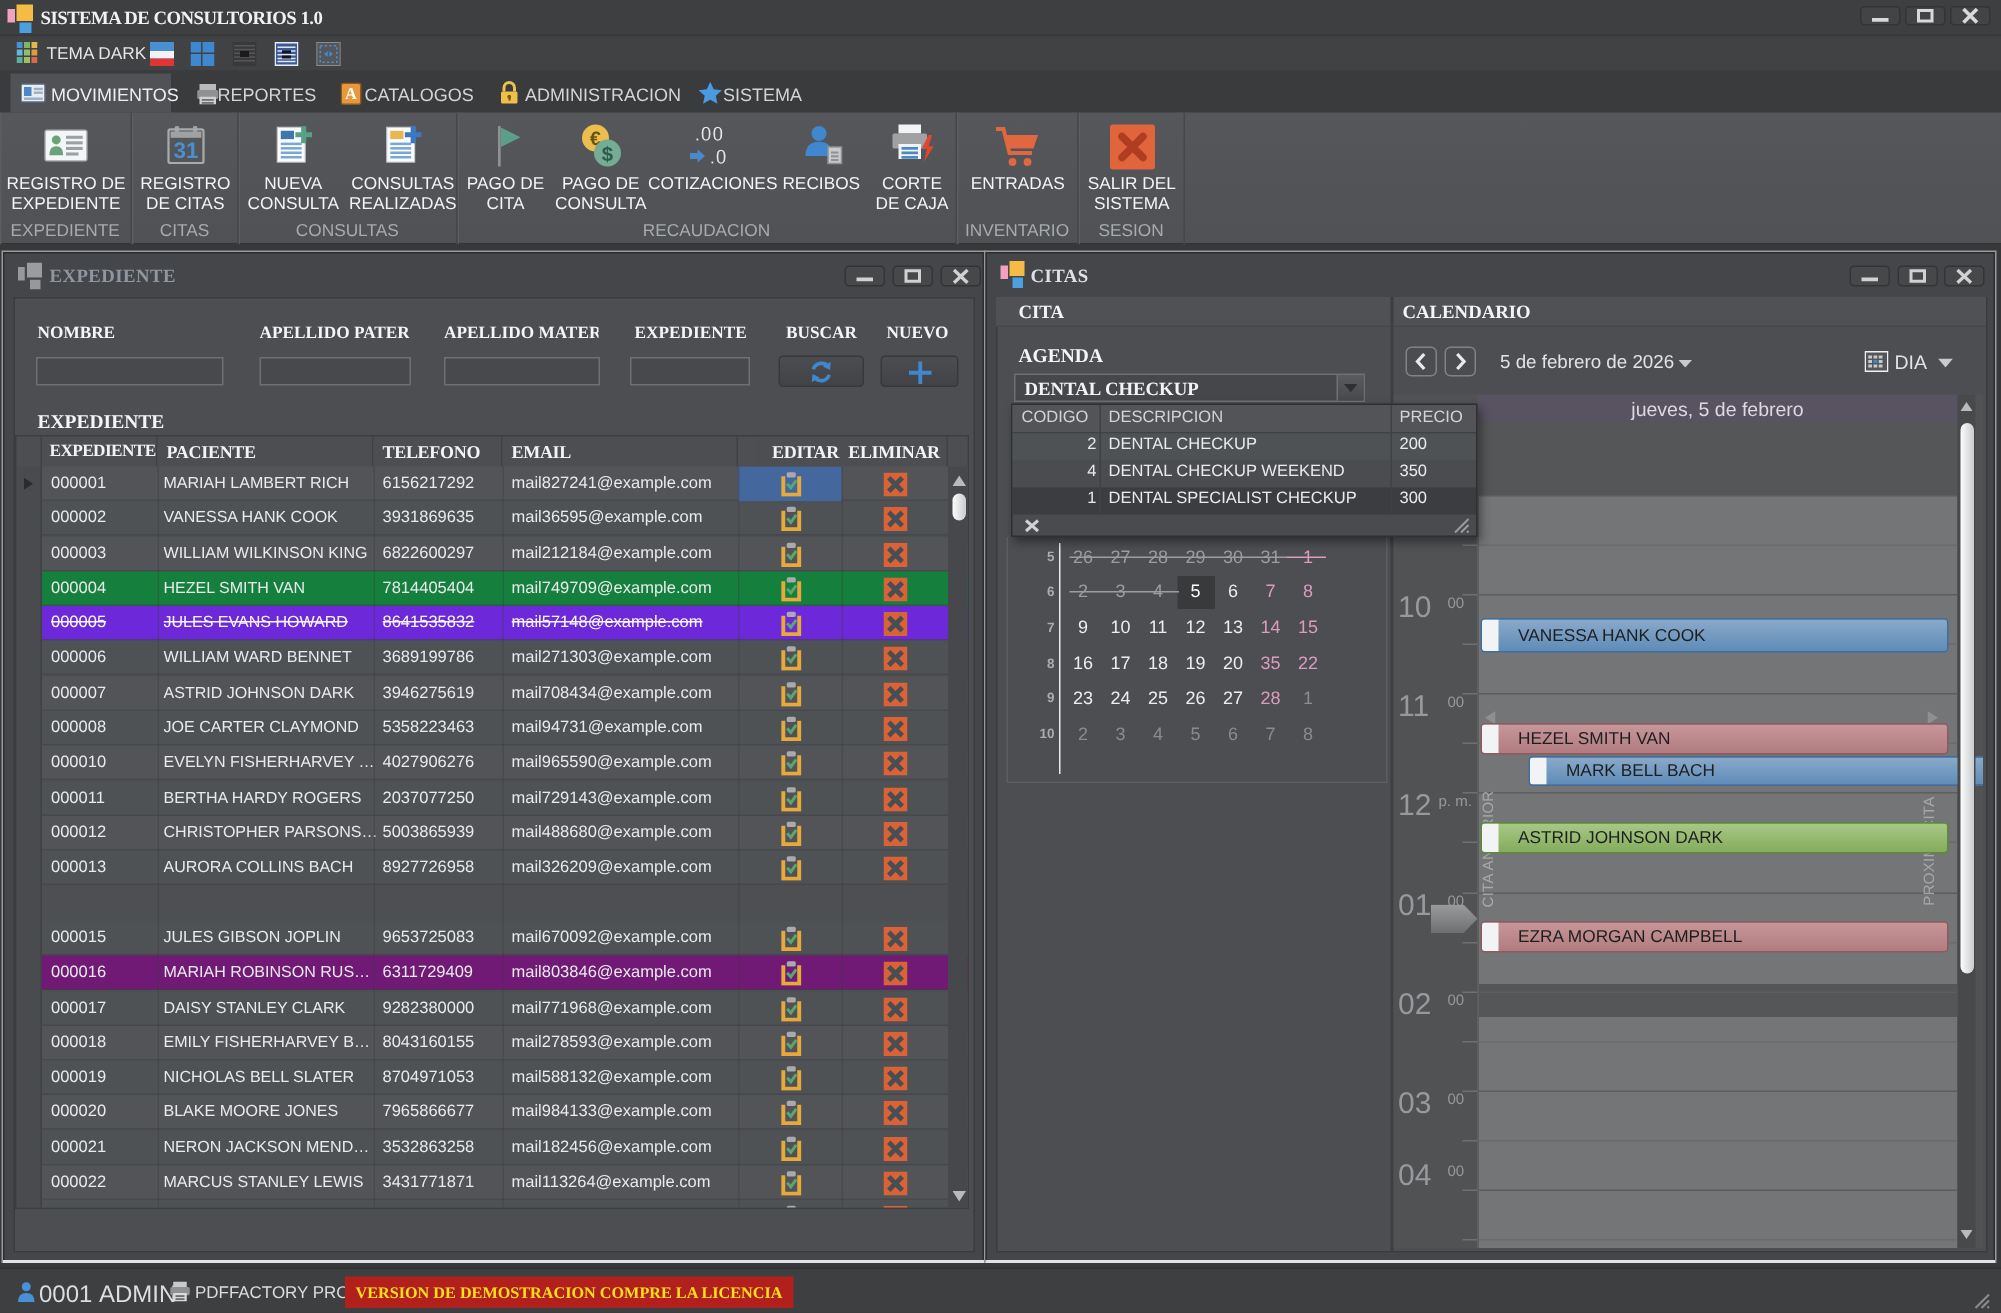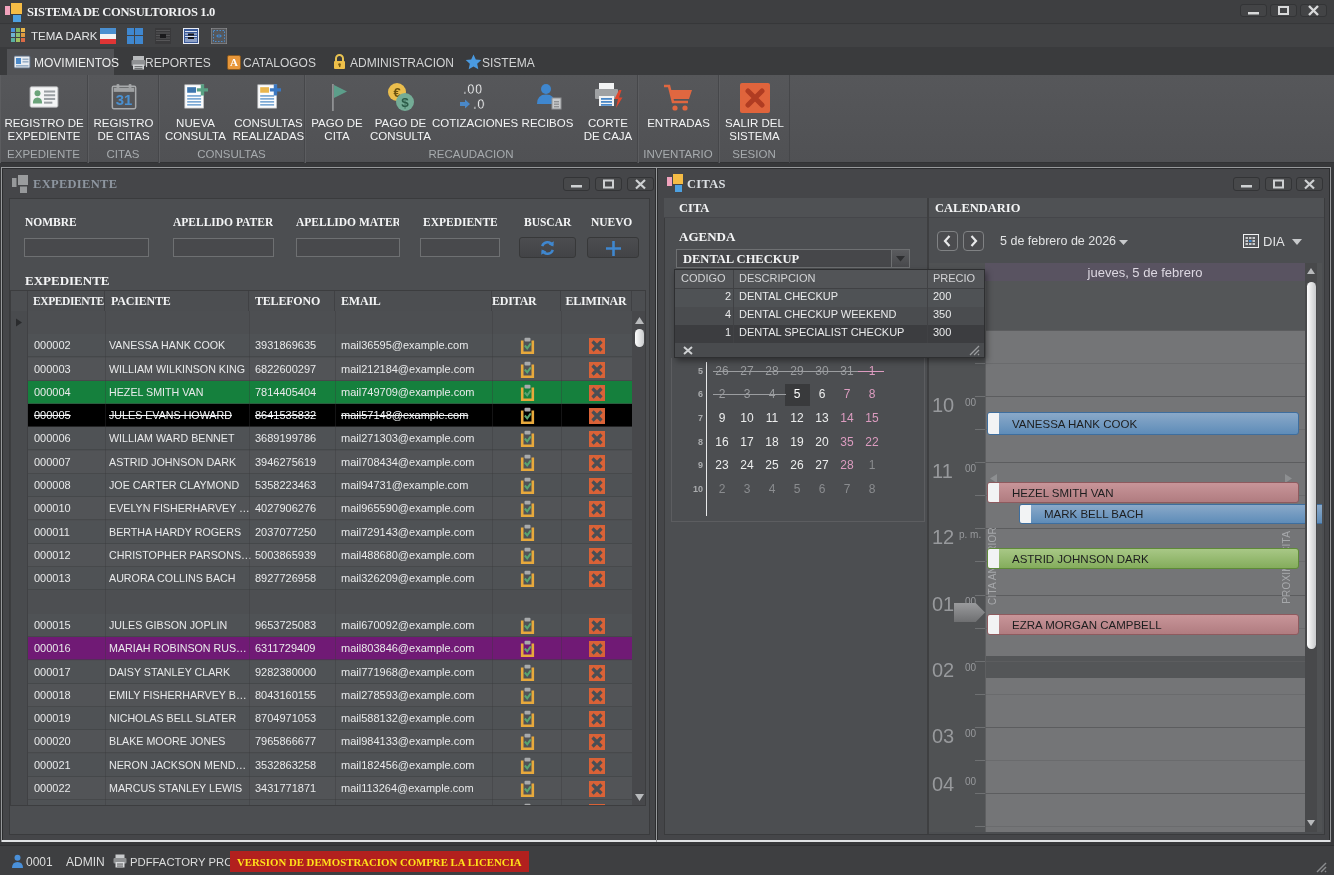--- a/index.html
+++ b/index.html
@@ -77,21 +77,21 @@
 .tick { position:absolute; left:46px; width:10px; height:1px; background:#6e7072; }
 .hour { position:absolute; left:3px; width:52px; text-align:left; font-size:20px; color:#97999c; z-index:5; }
 .hour span { position:absolute; left:33px; top:3px; font-size:10px; width:30px; text-align:left; letter-spacing:0; }
 .apt { width:312px; border:1px solid #000; }
 .apt.blue { background:linear-gradient(#8aa9c9,#5e8cb8); border-color:#3e6e9e; }
 .apt.red { background:linear-gradient(#c89599,#b07c80); border-color:#8e5a5e; }
 .apt.green { background:linear-gradient(#a8c886,#84ac5c); border-color:#5e8a38; }
 
 
 #statusbar { left:0; top:845px; width:1334px; height:30px; background:#3e3f41; border-top:1px solid #2f3032; }
-#statusbar .txt { top:9px; font-size:12px; color:#dcdddd; }
+#statusbar .txt { top:9px; font-size:16px; color:#dcdddd; }
 .badge { left:230px; top:5px; height:21px; background:#b2201e; color:#ffe11a; font-family:"Liberation Serif",serif; font-weight:bold; font-size:10.8px; padding:4.5px 7px 0 7px; }
 </style>
 </head>
 <body>
 <div id="app">
 
   <div class="abs" id="titlebar">
     <div class="abs" style="left:5px;top:6px;width:5px;height:9px;background:#f1a3bd;"></div>
     <div class="abs" style="left:11px;top:3px;width:11px;height:11px;background:#f5bc45;"></div>
     <div class="abs" style="left:13px;top:15px;width:8px;height:7px;background:#4da0e0;"></div>
@@ -414,30 +414,46 @@
   </div>
   <div class="abs flabel" style="left:25px;top:273px;font-size:13px;">EXPEDIENTE</div>
 
   <div class="abs" id="grid" style="left:10px;top:290px;width:636px;height:516px;background:#4d4f52;border:1px solid #3c3d3f;overflow:hidden;">
 
     <div class="ghead" style="left:0;top:0;width:17px;"></div>
     <div class="ghead" style="left:17px;top:0;width:77px;padding-left:5px;letter-spacing:-0.4px;font-size:11.5px;">EXPEDIENTE</div>
     <div class="ghead" style="left:94px;top:0;width:144px;padding-left:6px;">PACIENTE</div>
     <div class="ghead" style="left:238px;top:0;width:86px;padding-left:6px;">TELEFONO</div>
     <div class="ghead" style="left:324px;top:0;width:157px;padding-left:6px;">EMAIL</div>
-    <div class="ghead" style="left:481px;top:0;width:69px;">EDITAR</div>
+    <div class="ghead" style="left:492px;top:0;width:69px;text-align:center;">EDITAR</div>
     <div class="ghead" style="left:550px;top:0;width:71px;text-align:center;">ELIMINAR</div>
     <div class="ghead" style="left:621px;top:0;width:14px;border-right:none;"></div>
 
     <div class="abs" style="left:0;top:20px;width:17px;height:496px;background:#494b4e;border-right:1px solid #404144;"></div>
     <svg class="abs" style="left:4px;top:27px;" width="8" height="9">
         <path d="M1 0.5 L7 4.5 L1 8.5 Z" fill="#2a2b2d"></path>
       </svg>
 
     <div class="abs" id="rows" style="left:17px;top:20px;width:604px;height:496px;">
+      <div class="grow" style="top:0px;background:#525457;">
+          <div style="position:absolute;left:464px;top:0;width:69px;height:23px;background:#44679e;"></div>
+          <span class="c1">000001</span>
+          <span class="c2">MARIAH LAMBERT RICH</span>
+          <span class="c3">6156217292</span>
+          <span class="c4">mail827241@example.com</span>
+          <svg class="ed" width="15" height="17" viewBox="0 0 15 17">
+            <path d="M2.2 3.5 V15.8 H12.8 V3.5" fill="none" stroke="#e8a93c" stroke-width="2.6"></path>
+            <rect x="4.5" y="0.8" width="6" height="3.6" rx="1" fill="#a8aaac"></rect>
+            <path d="M4.8 8.5 L7.2 11.3 L10.8 6.3" stroke="#5aa571" stroke-width="2" fill="none"></path>
+          </svg>
+          <svg class="el" width="16" height="16">
+            <rect width="16" height="16" fill="#d96237"></rect>
+            <path d="M3.5 3.5 L12.5 12.5 M12.5 3.5 L3.5 12.5" stroke="#494e54" stroke-width="3.2"></path>
+          </svg>
+        </div>
       <div class="grow" style="top:23px;background:#4f5255;">
           <span class="c1">000002</span>
           <span class="c2">VANESSA HANK COOK</span>
           <span class="c3">3931869635</span>
           <span class="c4">mail36595@example.com</span>
           <svg class="ed" width="15" height="17" viewBox="0 0 15 17">
             <path d="M2.2 3.5 V15.8 H12.8 V3.5" fill="none" stroke="#e8a93c" stroke-width="2.6"></path>
             <rect x="4.5" y="0.8" width="6" height="3.6" rx="1" fill="#a8aaac"></rect>
             <path d="M4.8 8.5 L7.2 11.3 L10.8 6.3" stroke="#5aa571" stroke-width="2" fill="none"></path>
           </svg>
@@ -469,21 +485,21 @@
           <svg class="ed" width="15" height="17" viewBox="0 0 15 17">
             <path d="M2.2 3.5 V15.8 H12.8 V3.5" fill="none" stroke="#e8a93c" stroke-width="2.6"></path>
             <rect x="4.5" y="0.8" width="6" height="3.6" rx="1" fill="#a8aaac"></rect>
             <path d="M4.8 8.5 L7.2 11.3 L10.8 6.3" stroke="#5aa571" stroke-width="2" fill="none"></path>
           </svg>
           <svg class="el" width="16" height="16">
             <rect width="16" height="16" fill="#d96237"></rect>
             <path d="M3.5 3.5 L12.5 12.5 M12.5 3.5 L3.5 12.5" stroke="#494e54" stroke-width="3.2"></path>
           </svg>
         </div>
-      <div class="grow sel" style="top:93px;background:#000000;">
+      <div class="grow sel" style="top:93px;background:#6d28d9;">
           <span class="c1">000005</span>
           <span class="c2">JULES EVANS HOWARD</span>
           <span class="c3">8641535832</span>
           <span class="c4">mail57148@example.com</span>
           <svg class="ed" width="15" height="17" viewBox="0 0 15 17">
             <path d="M2.2 3.5 V15.8 H12.8 V3.5" fill="none" stroke="#e8a93c" stroke-width="2.6"></path>
             <rect x="4.5" y="0.8" width="6" height="3.6" rx="1" fill="#a8aaac"></rect>
             <path d="M4.8 8.5 L7.2 11.3 L10.8 6.3" stroke="#5aa571" stroke-width="2" fill="none"></path>
           </svg>
           <svg class="el" width="16" height="16">

